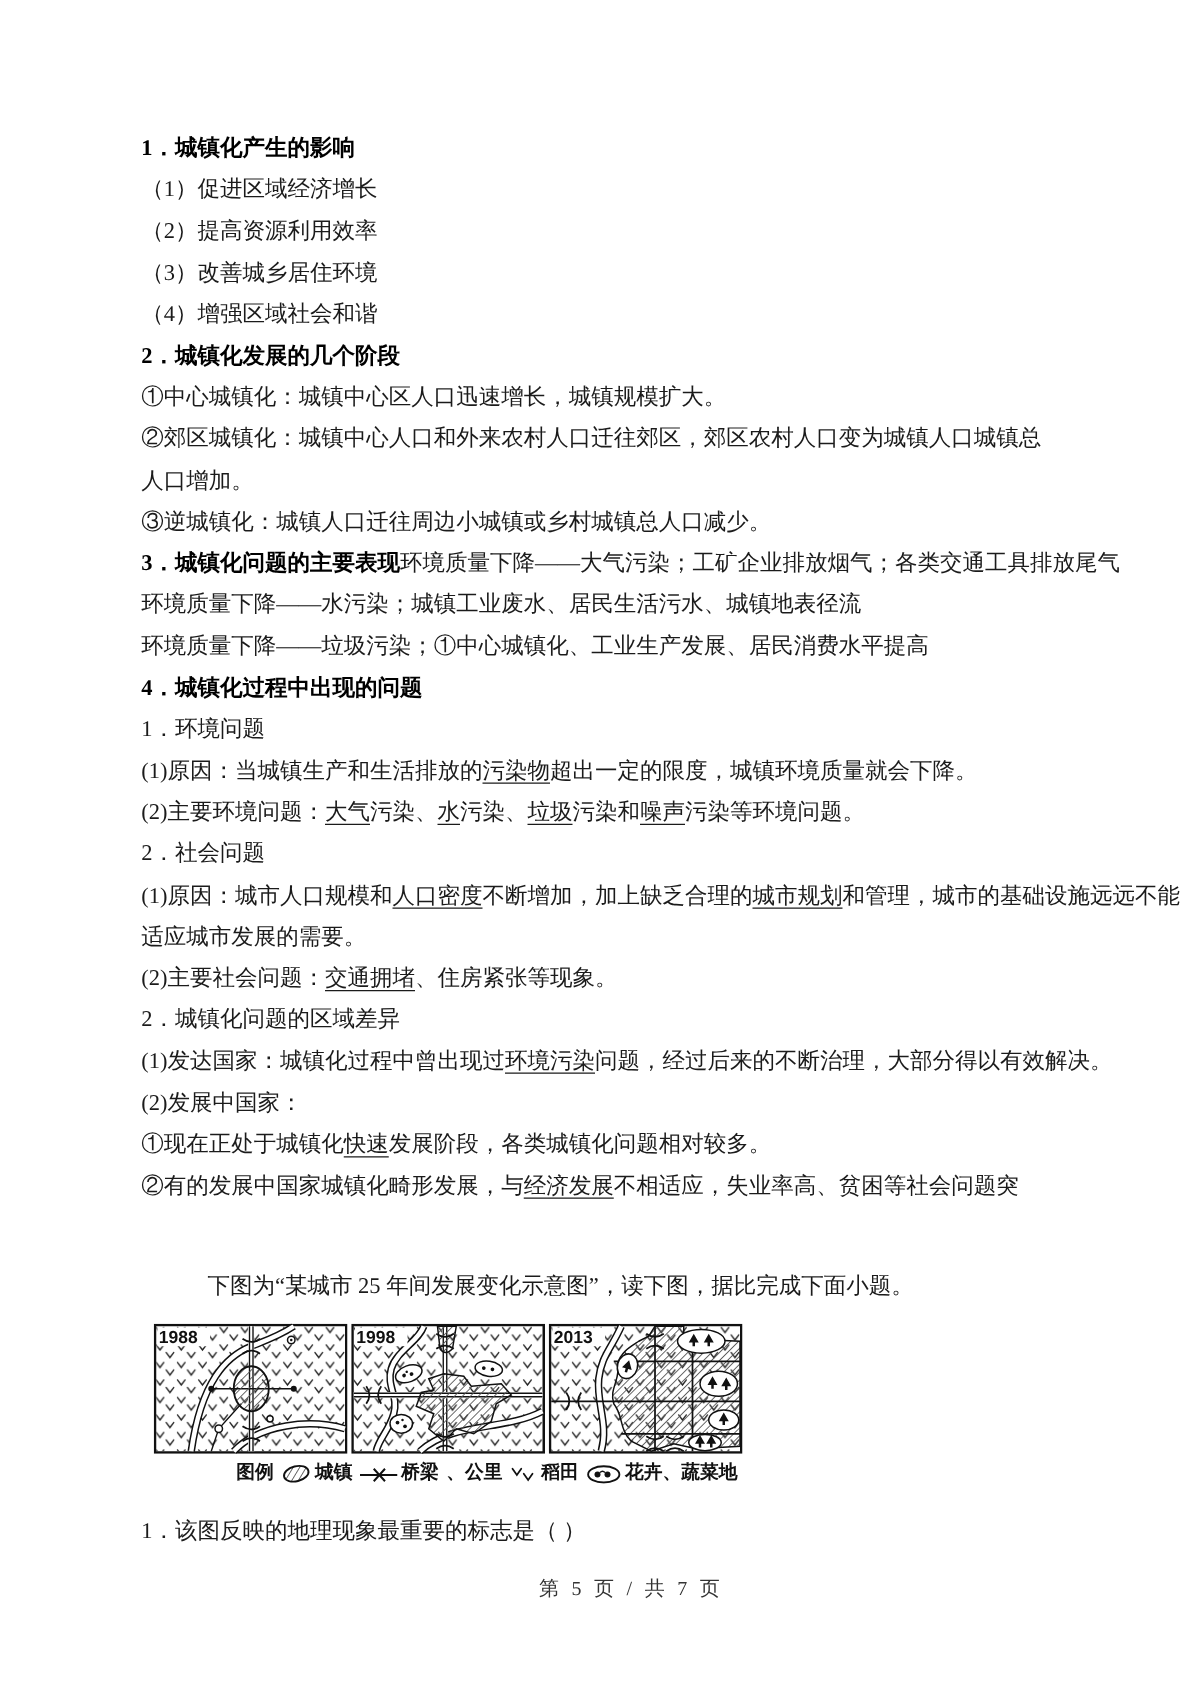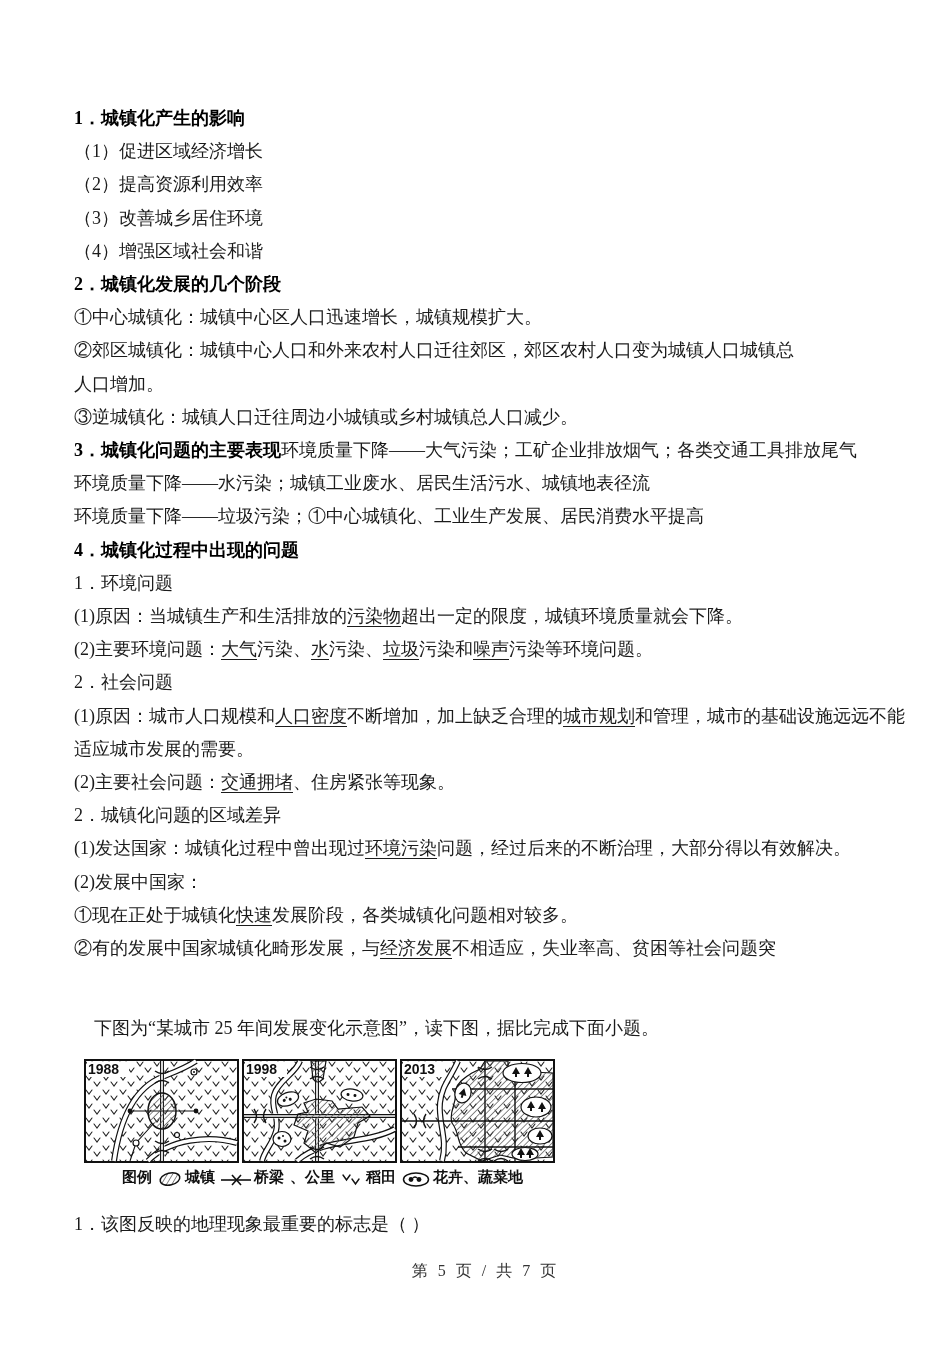--- a/index.html
+++ b/index.html
@@ -1,29 +1,29 @@
 <!DOCTYPE html>
 <html><head>
 <meta charset="utf-8">
 <style>
   html,body{margin:0;padding:0;}
   body{
     width:952px;height:1347px;background:#ffffff;overflow:hidden;position:relative;
     font-family:"Liberation Serif","DejaVu Serif",serif;color:#1b1b1b;
   }
-  .doc{padding:102px 55px 0 74px;}
+  .doc{padding:102px 55px 0 113px;}
   .line{white-space:nowrap;line-height:33.2px;font-size:18px;}
   .line .b{font-weight:bold;color:#000;}
   .line .u{text-decoration:underline;text-underline-offset:3.5px;}
-  .intro{margin:48px 0 0 20px;line-height:30px;font-size:18px;white-space:nowrap;}
+  .intro{margin:48px 0 0 53px;line-height:30px;font-size:18px;white-space:nowrap;}
   .figure{margin:16px 0 0 10px;}
   .panels{display:flex;gap:3px;text-align:center;}
   .panel{width:155px;height:104px;display:block;}
   .yr{font-family:"Liberation Sans","DejaVu Sans",sans-serif;font-weight:700;font-size:14px;fill:#111;}
-  .legend{display:flex;align-items:center;gap:6px;margin:5px 0 0 38px;
+  .legend{display:flex;align-items:center;gap:6px;margin:5px 0 0 66px;
     font-family:"Liberation Sans","DejaVu Sans",sans-serif;font-weight:700;font-size:15px;color:#111;}
   .legend .li{display:flex;align-items:flex-end;gap:3px;}
   .question{margin:22px 0 0 0;font-size:18px;line-height:30px;white-space:nowrap;}
   .footer{margin-top:22px;text-align:center;font-size:16px;letter-spacing:3px;color:#333;}
 </style>
 </head>
 <body>
 
 <svg width="0" height="0" style="position:absolute" aria-hidden="true">
   <defs>

